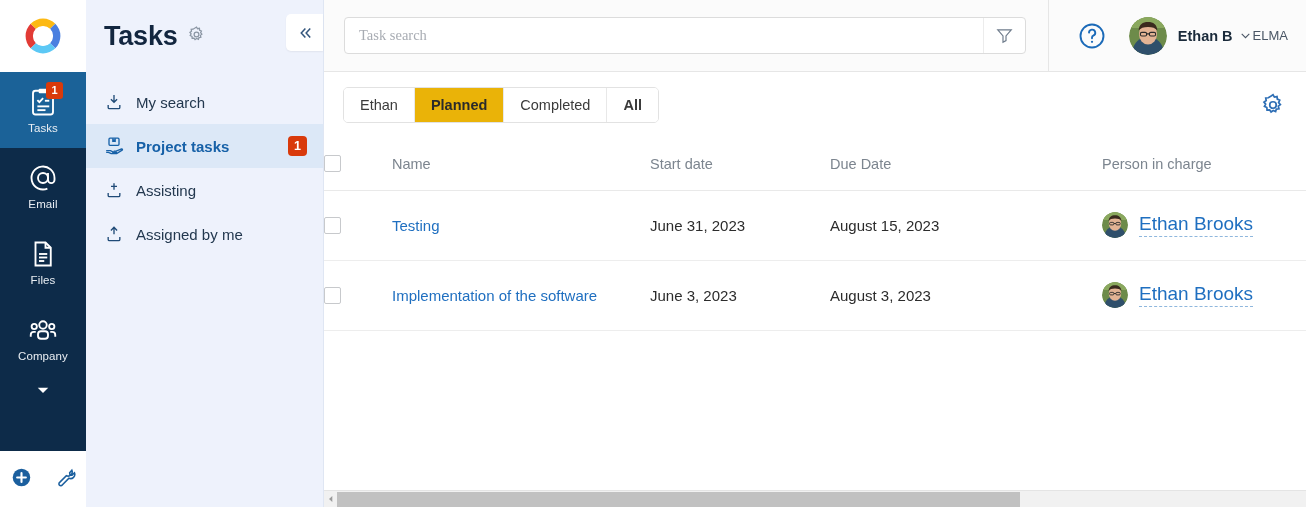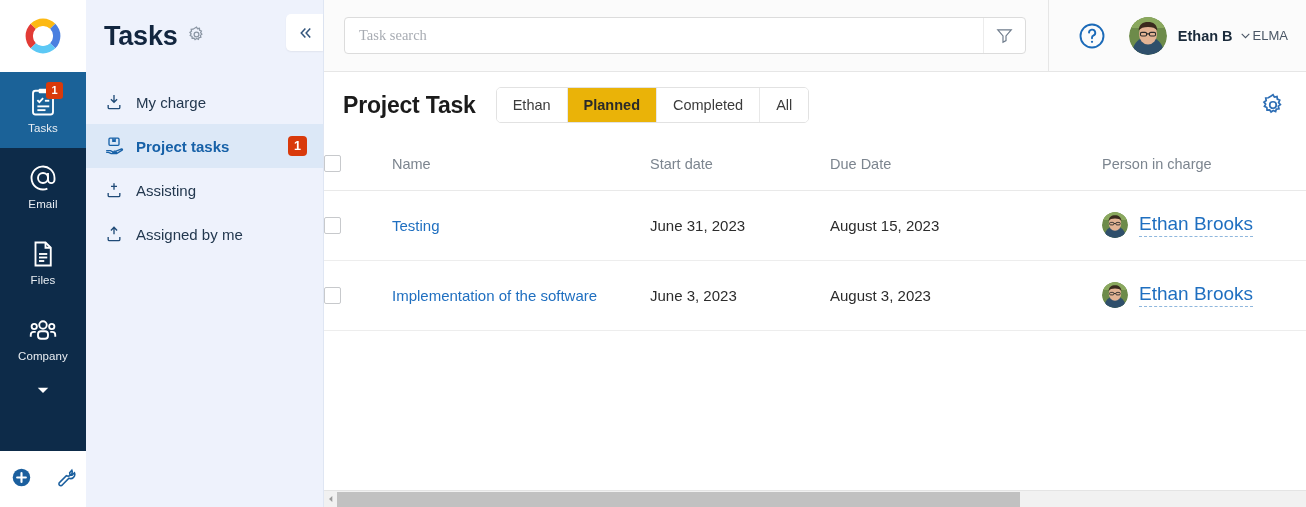--- a/index.html
+++ b/index.html
@@ -213,21 +213,21 @@
   }
   .tab {
     padding: 0 16px;
     display: flex; align-items: center;
     font-size: 14.5px; color: #3b3b3b;
     background: #ffffff;
     border-right: 1px solid #e8e8e8;
     cursor: pointer;
     white-space: nowrap;
   }
-  .tab:last-child { border-right: none; }
+  .tab:last-child { border-right: none; font-weight: bold; }
   .tab.active { background: #eab308; font-weight: bold; color: #2a2a2a; }
   .head-gear {
     margin-left: auto;
     width: 26px; height: 26px;
     cursor: pointer;
     display:block;
   }
 
   
   .table-area {
@@ -426,21 +426,21 @@
 
     <div class="menu">
 
       <div class="menu-item">
         <span class="micon">
           <svg viewBox="0 0 24 24" width="20" height="20" fill="none" stroke="#1f4a77" stroke-width="1.6">
             <path d="M12 3.5v8.5M8.3 8.6L12 12.4l3.7-3.8"></path>
             <path d="M5 15.5v3a1.5 1.5 0 0 0 1.5 1.5h11a1.5 1.5 0 0 0 1.5-1.5v-3"></path>
           </svg>
         </span>
-        <span class="mlabel">My charge</span>
+        <span class="mlabel">My search</span>
       </div>
 
       <div class="menu-item active">
         <span class="micon">
           <svg viewBox="0 0 24 24" width="20" height="20" fill="none" stroke="#1761a8" stroke-width="1.6">
             <rect x="6" y="2.6" width="12" height="8.6" rx="1.2"></rect>
             <path d="M10.6 2.6v3.4l1.4-1 1.4 1V2.6"></path>
             <path d="M2.6 17.6h5.2l3.4 1.6h3.1c.9 0 .9 1.3 0 1.3H9.4"></path>
             <path d="M11.6 18.2h2.9l6.6-2.6c.9-.3 1.5.9.7 1.4l-6.6 4.2H8.6l-3.2-1.6H2.6"></path>
           </svg>
@@ -521,21 +521,20 @@
                 <path d="M5 9l7 7 7-7"></path>
               </svg>
             </span>
             <span class="user-org">ELMA</span>
           </span>
         </div>
       </div>
     </div>
 
     <div class="page-head">
-      <span class="page-title">Project Task</span>
       <div class="tabs">
         <div class="tab">Ethan</div>
         <div class="tab active">Planned</div>
         <div class="tab">Completed</div>
         <div class="tab">All</div>
       </div>
       <span class="head-gear">
         <svg viewBox="0 0 24 24" width="26" height="26" fill="none" stroke="#2f6fb5" stroke-width="1.6">
           <circle cx="12" cy="12" r="3"></circle>
           <path d="M12 2.6l1.3 2.1 2.4-.5.3 2.4 2.2 1-1 2.2 1.6 1.8-1.9 1.5.6 2.4-2.4.3-.7 2.3-2.2-1-2 1.4-1.3-2-2.4.2-.2-2.4-2.2-1 1.1-2.1-1.5-1.9 2-1.4-.4-2.4 2.4-.2z"></path>

